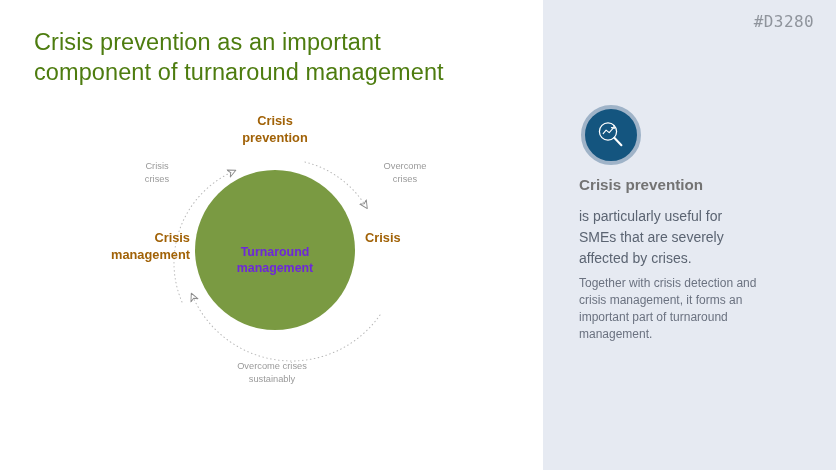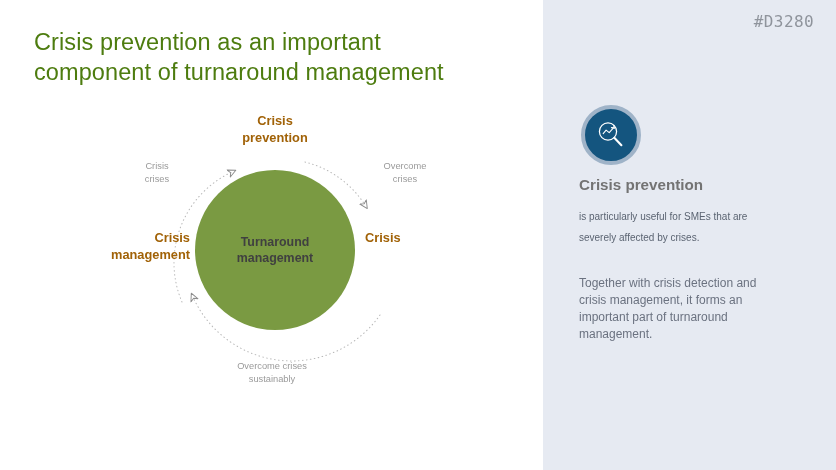--- a/index.html
+++ b/index.html
@@ -63,28 +63,28 @@
     left: 135px;
     top: 70px;
     width: 160px;
     height: 160px;
     border-radius: 50%;
     background: #7a9a42;
   }
   .center-label {
     position: absolute;
     left: 135px;
-    top: 70px;
+    top: 80px;
     width: 160px;
     height: 160px;
     display: flex;
     align-items: center;
     justify-content: center;
     text-align: center;
-    color: #404040;
+    color: #6d28d9;
     font-size: 12.4px;
     font-weight: 700;
     line-height: 16px;
   }
   .center-label span { display: block; }
 
   .node-label {
     position: absolute;
     color: #a16207;
     font-weight: 700;
@@ -151,21 +151,21 @@
     width: 235px;
     font-size: 15.2px;
     font-weight: 700;
     color: #737373;
   }
   .panel-lead {
     position: absolute;
     left: 36px;
     top: 206px;
     width: 180px;
-    font-size: 10px;
+    font-size: 14px;
     line-height: 21px;
     color: #5b6472;
     font-weight: 400;
   }
   .panel-body {
     position: absolute;
     left: 36px;
     top: 275px;
     width: 180px;
     font-size: 12px;

